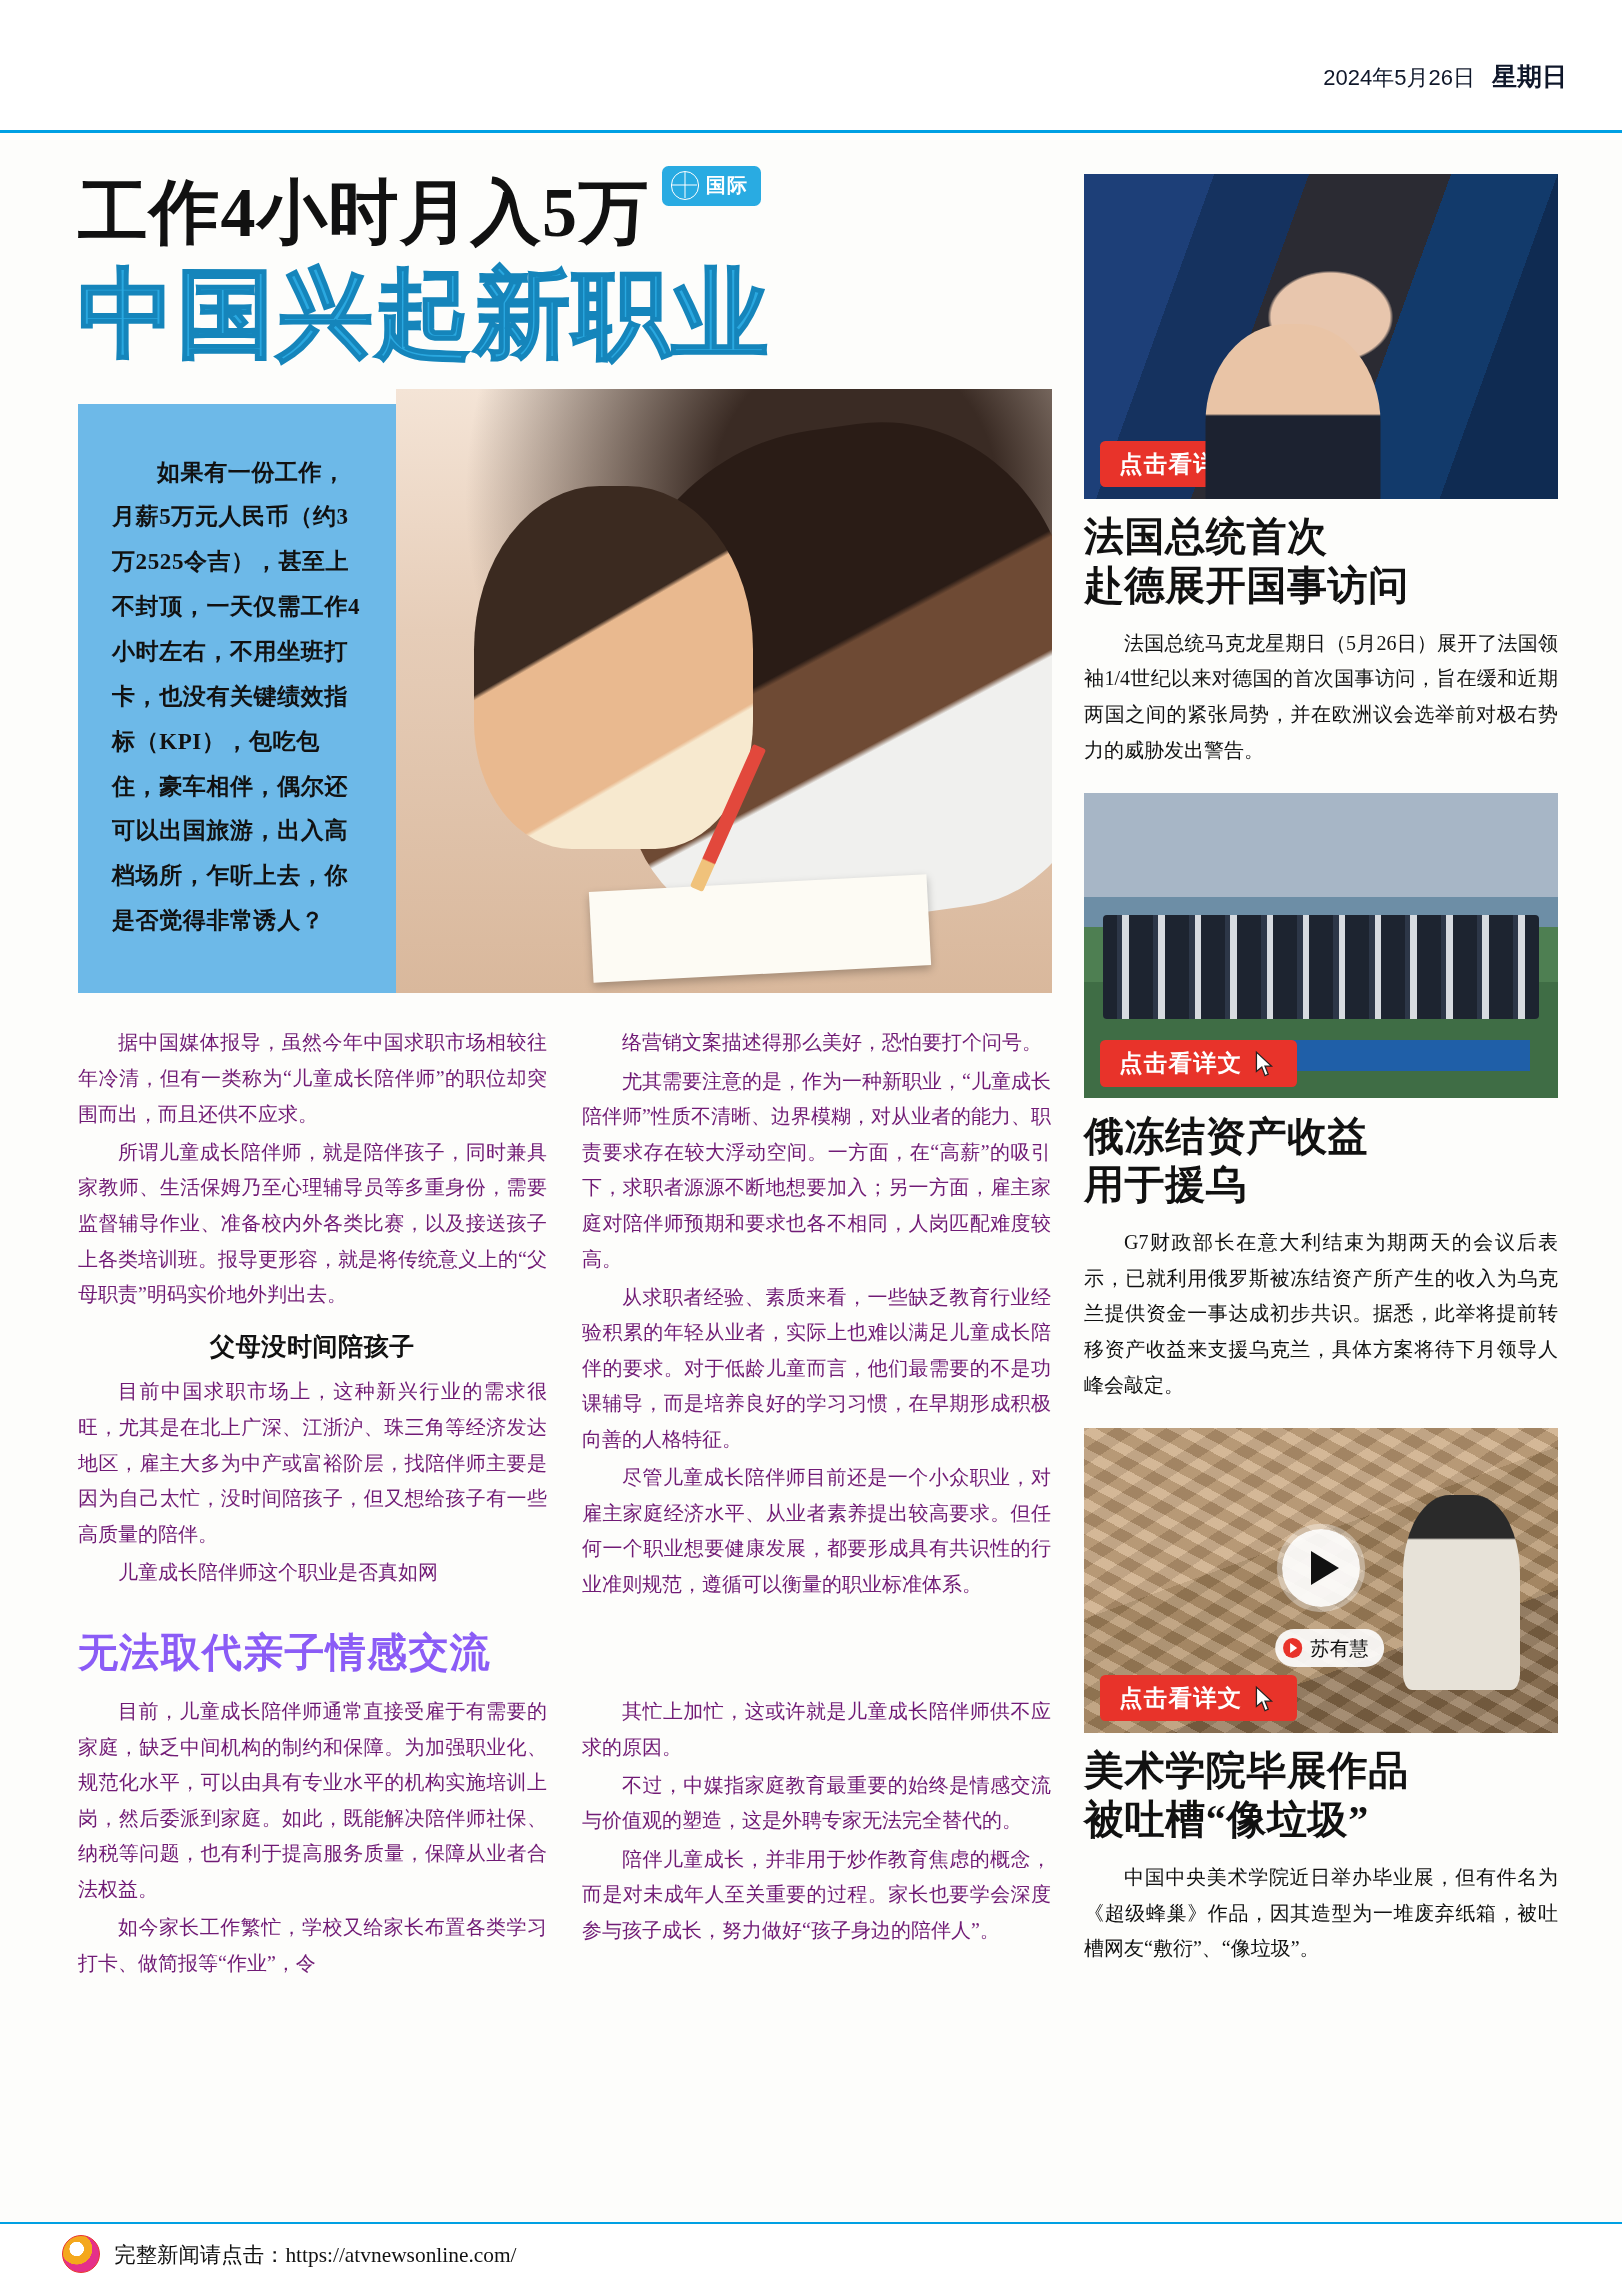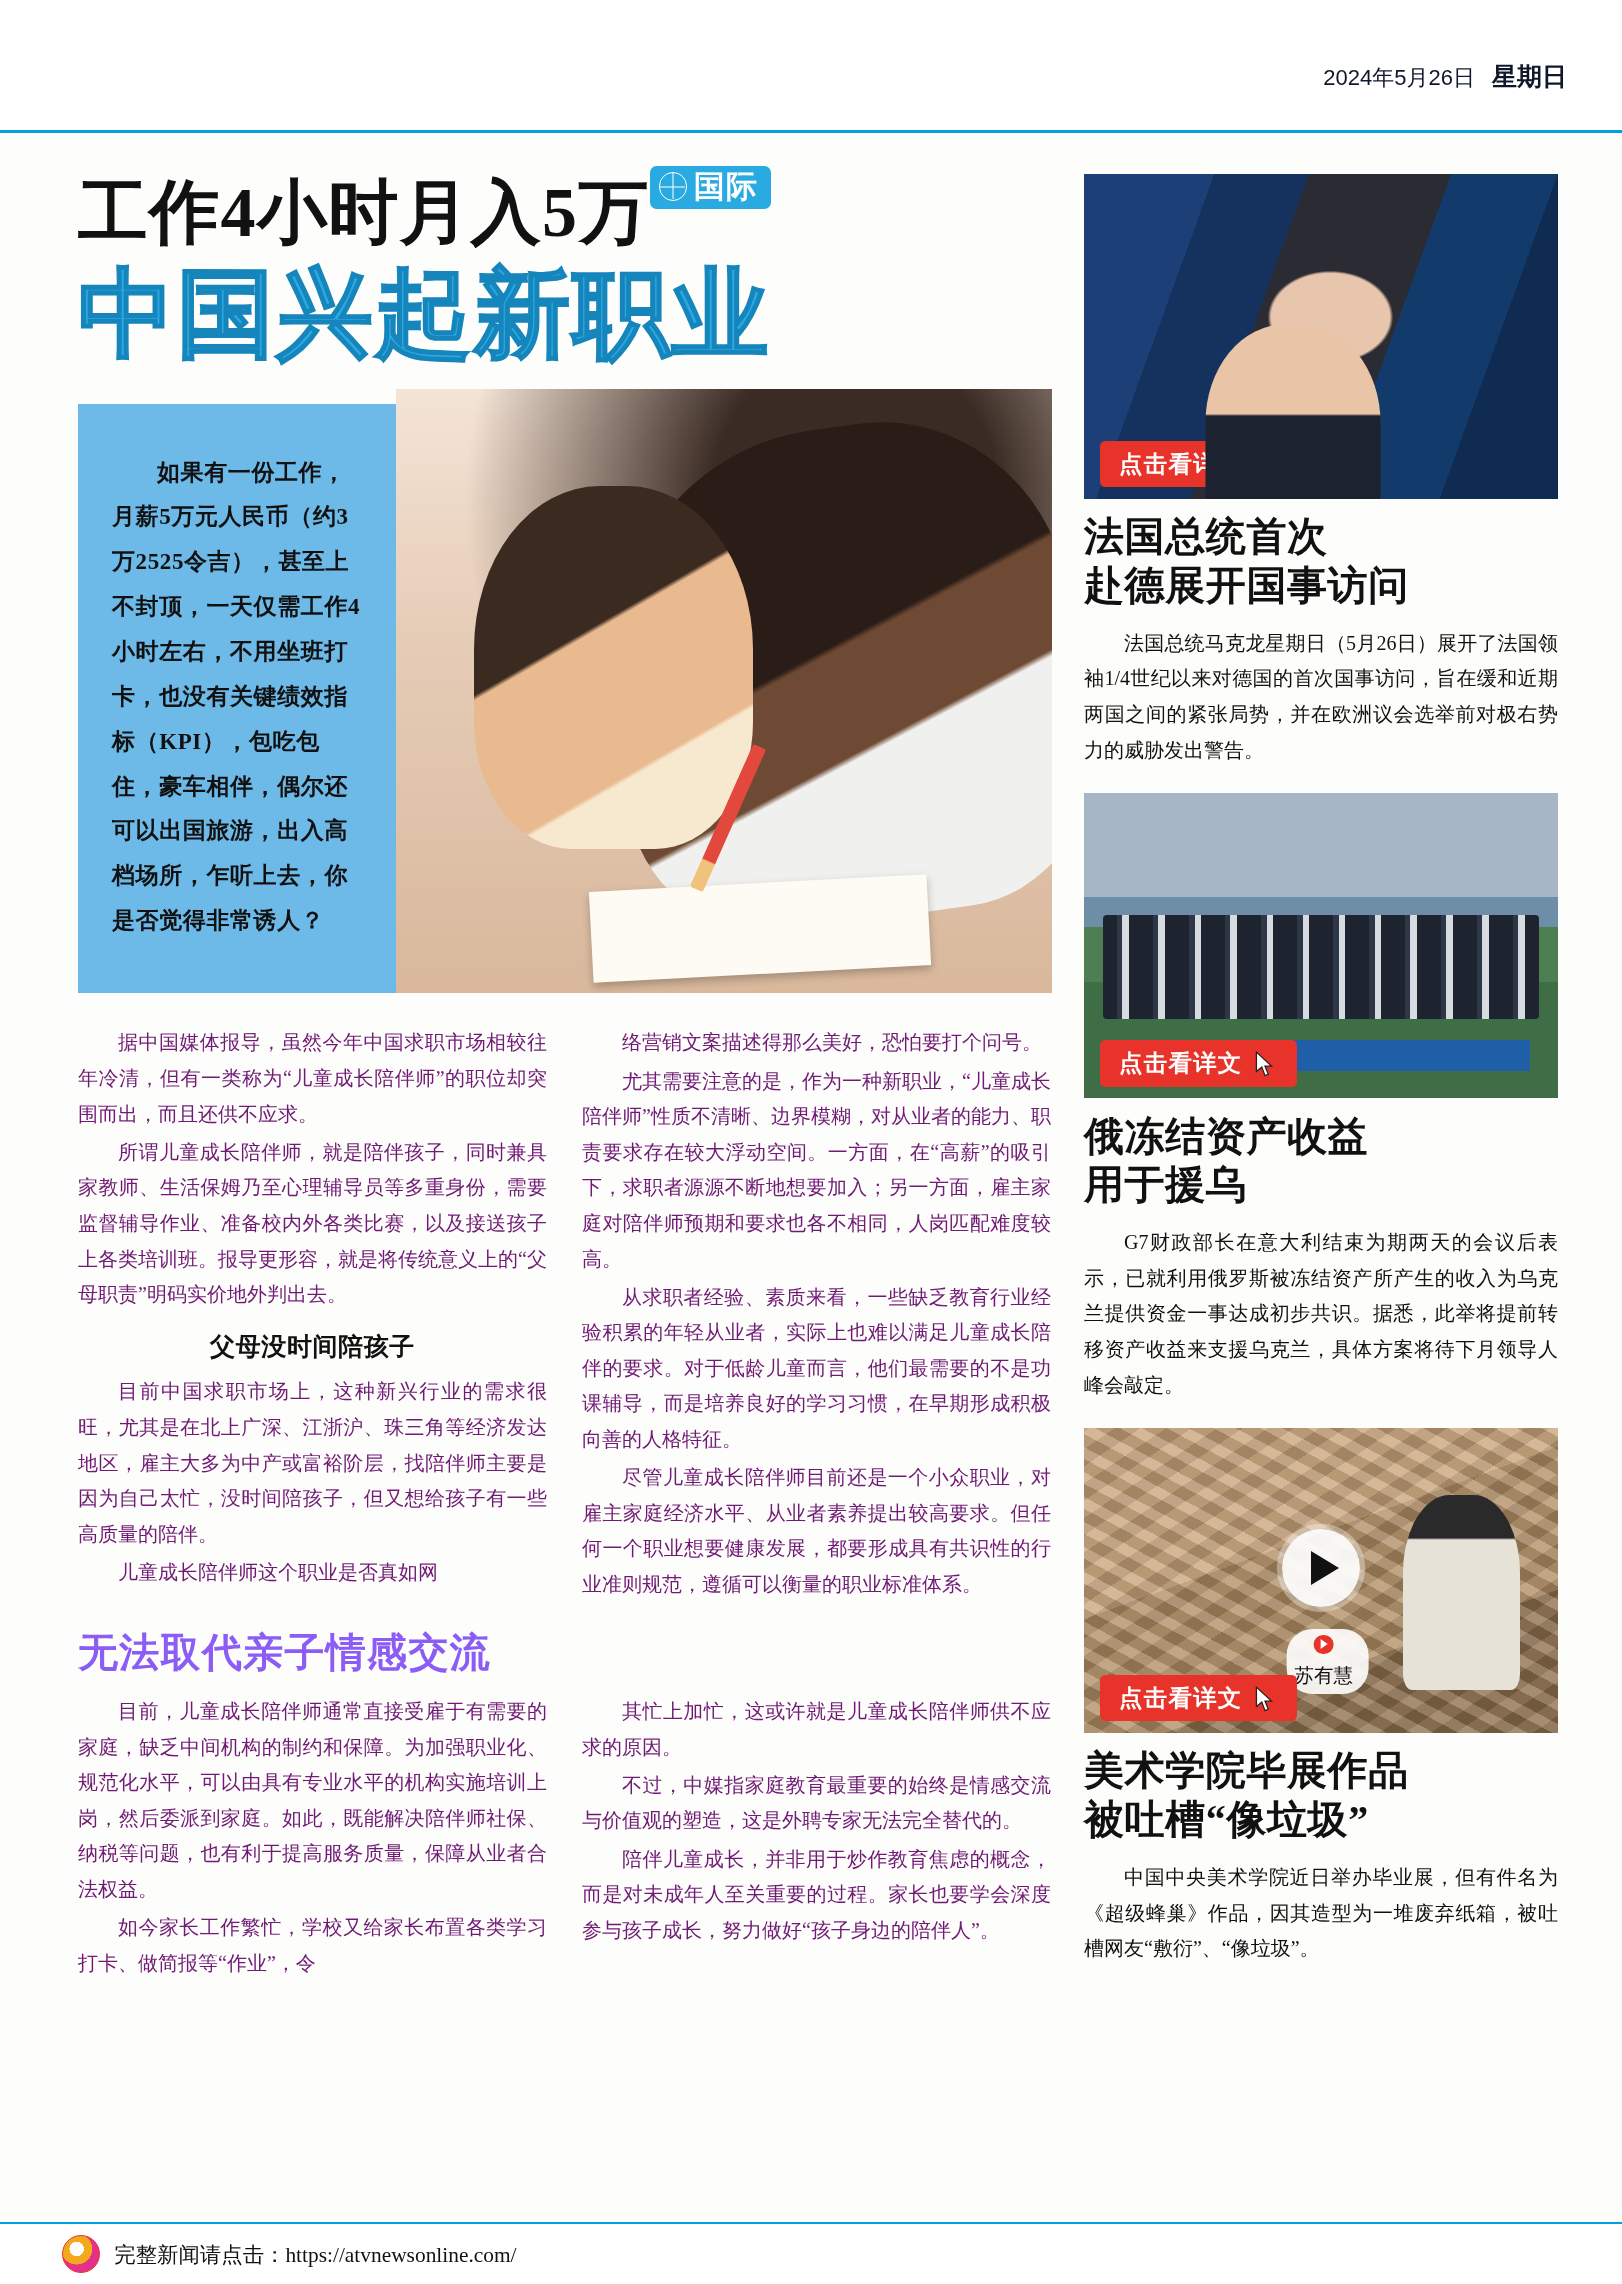--- a/index.html
+++ b/index.html
@@ -95,26 +95,27 @@
     display: flex;
     align-items: flex-start;
   }
   .intl-badge {
     display: inline-flex;
     align-items: center;
     gap: 6.5px;
     background: #29abe2;
     color: #fff;
     font-family: "Liberation Sans", sans-serif;
-    font-size: 31px;
+    font-size: 20px;
     font-weight: 700;
     letter-spacing: 1.3px;
     padding: 5.2px 13px 6.5px 9px;
     border-radius: 6.5px;
     line-height: 1;
+    margin-left: 12px;
   }
   .globe {
     display: inline-block;
     width: 28.6px; height: 28.6px;
     border-radius: 50%;
     border: 1.9px solid #fff;
     position: relative;
   }
   .globe::before, .globe::after {
     content: "";
@@ -317,21 +318,20 @@
   .name-chip{
     position:absolute; left: 50%; top: 66%;
     transform: translateX(-42%);
     display:flex; align-items:center; gap:7.8px;
     background: rgba(255,255,255,.9);
     border-radius: 26px;
     padding: 5.2px 15.6px 5.2px 7.8px;
     font-size: 19.5px;
     font-family: Liberation Sans, sans-serif;
     color:#111;
-    flex-direction:column;
   }
   .name-chip .dot{
     width: 19.5px; height: 19.5px; border-radius: 50%;
     background: #e8332a;
     display:flex; align-items:center; justify-content:center;
   }
   .name-chip .dot::after{
     content:"";
     width:0;height:0;
     border-left: 7.8px solid #fff;

